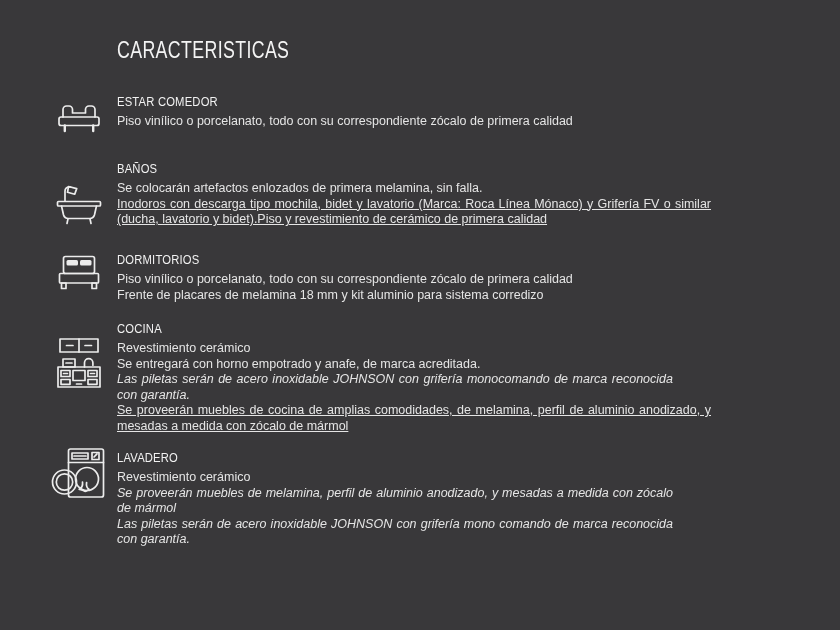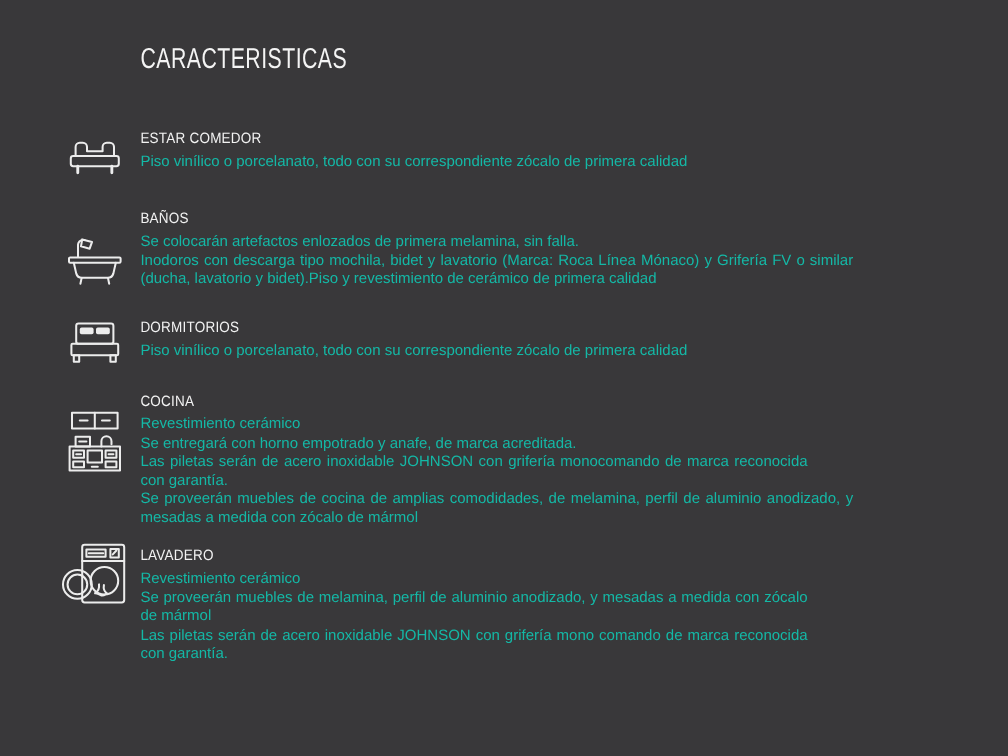--- a/index.html
+++ b/index.html
@@ -15,21 +15,21 @@
     margin:0 0 0 77px;
     font-size:24px;
     font-weight:normal;
     color:#f4f4f4;
     letter-spacing:.5px;
     transform:scaleX(.74);
     transform-origin:left center;
     white-space:nowrap;
   }
   .section{display:flex;align-items:flex-start;}
-  .s1{margin-top:44px}
+  .s1{margin-top:31px}
   .s2{margin-top:28px}
   .s3{margin-top:25px}
   .s4{margin-top:19px}
   .s5{margin-top:17px}
   .icon-cell{
     width:77px;flex:none;
     display:flex;justify-content:center;
   }
   .ic1{margin-top:3px}
   .ic2{margin-top:18px}
@@ -47,25 +47,25 @@
     color:#f2f2f2;
     letter-spacing:.2px;
     transform:scaleX(.9);
     transform-origin:left center;
     white-space:nowrap;
   }
   p.body-line{
     margin:0;
     font-size:12.5px;
     line-height:15.5px;
-    color:#14b8a6;
+    color:#e5e5e5;
     max-width:594px;
   }
-  p.w-wide{max-width:594px;text-align:justify;}
-  p.w-mid{max-width:556px;text-align:justify;}
+  p.w-wide{max-width:594px;text-align:justify;text-decoration:underline;}
+  p.w-mid{max-width:556px;text-align:justify;font-style:italic;}
 </style>
 </head>
 <body>
 
 <div class="page">
 
   <h1 class="title">CARACTERISTICAS</h1>
 
   <div class="section s1">
     <div class="icon-cell ic1">
@@ -105,20 +105,21 @@
         <rect x="11.5" y="7" width="11.5" height="5.5" rx="1.5" class="icon-fill"></rect>
         <rect x="25" y="7" width="11.5" height="5.5" rx="1.5" class="icon-fill"></rect>
         <rect x="4.5" y="20.5" width="39" height="9.5" rx="1"></rect>
         <rect x="6.5" y="30" width="4.5" height="5.5"></rect>
         <rect x="37" y="30" width="4.5" height="5.5"></rect>
       </svg>
     </div>
     <div class="content">
       <h2 class="sec-header">DORMITORIOS</h2>
       <p class="body-line">Piso vinílico o porcelanato, todo con su correspondiente zócalo de primera calidad</p>
+      <p class="body-line">Frente de placares de melamina 18 mm y kit aluminio para sistema corredizo</p>
     </div>
   </div>
 
   <div class="section s4">
     <div class="icon-cell ic4">
       <svg width="52" height="62" viewBox="0 0 52 62" class="icon-stroke">
         <rect x="7" y="3" width="38" height="13"></rect>
         <path d="M26 3 V16"></path>
         <path d="M13.5 9.5 h6.5 M32 9.5 h6.5"></path>
         <rect x="10" y="23" width="12" height="8"></rect>

